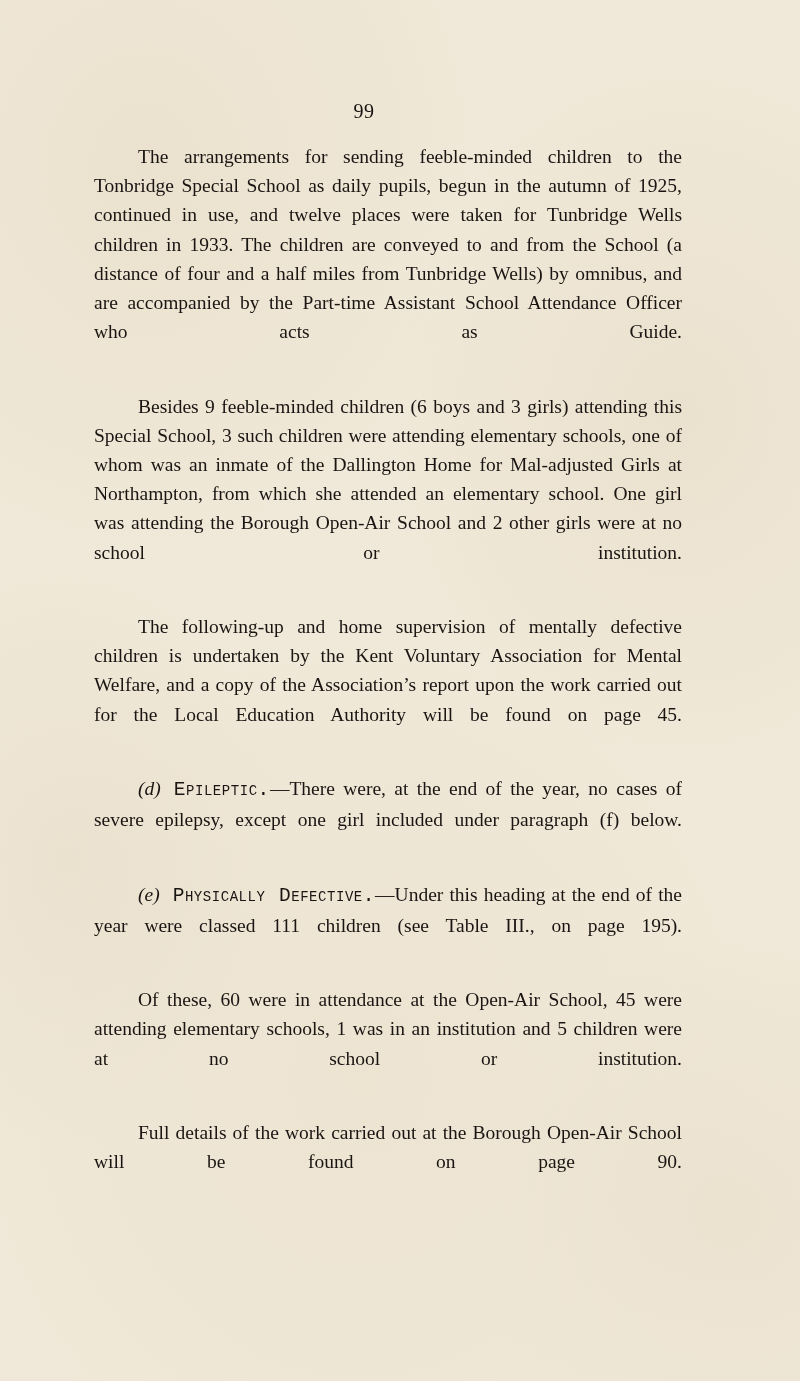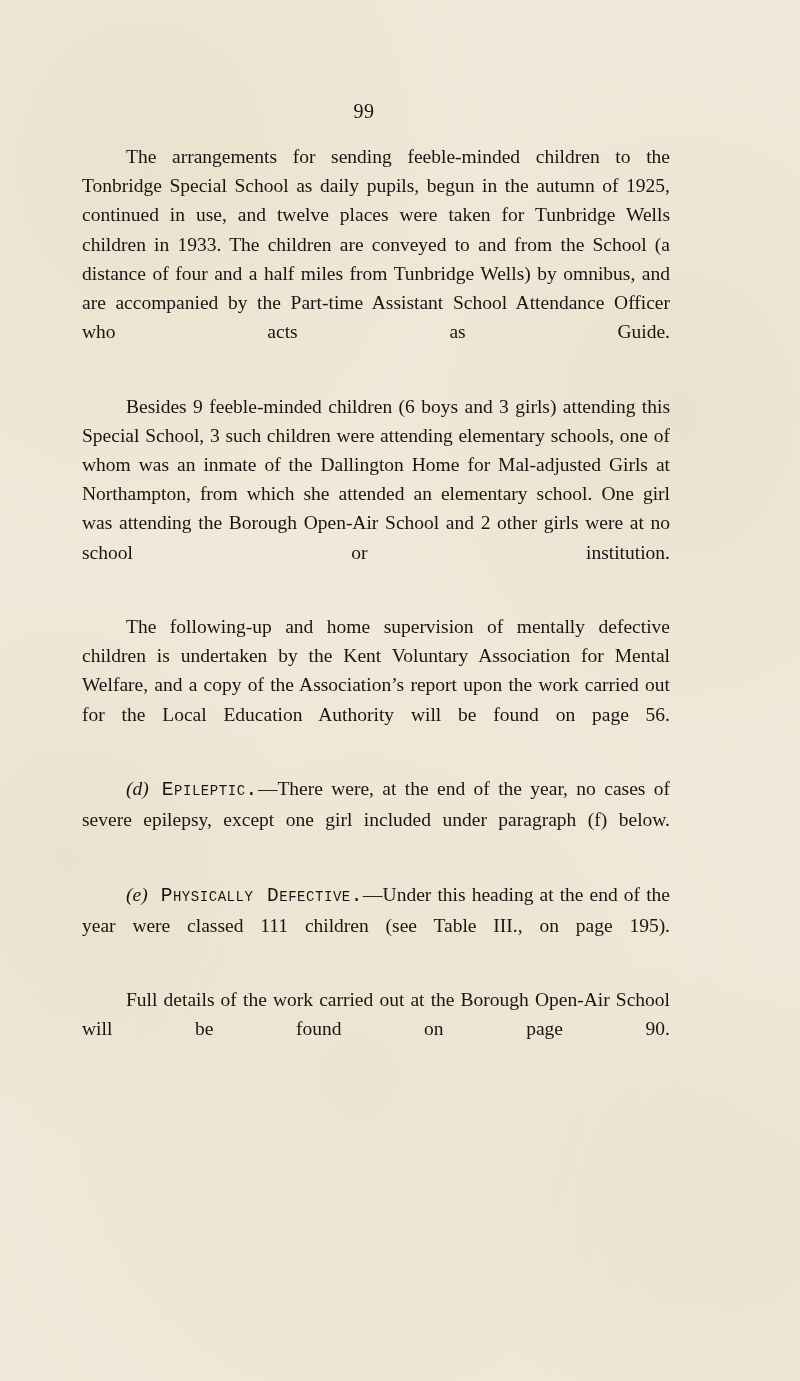--- a/index.html
+++ b/index.html
@@ -37,21 +37,21 @@
     top: 100px;
     left: 0;
     width: 728px;
     text-align: center;
     font-size: 20px;
     letter-spacing: .5px;
     color: #171310;
   }
   .body-text {
     position: absolute;
-    left: 82px;
+    left: 94px;
     top: 142px;
     width: 588px;
   }
   p.para {
     margin: 0 0 16px 0;
     text-indent: 44px;
     text-align: justify;
     font-size: 19.5px;
     line-height: 29.2px;
     word-spacing: .4px;
@@ -87,24 +87,25 @@
   <div class="paper-texture"></div>
 
   <div class="folio">99</div>
 
   <div class="body-text">
 
     <p class="para"><span>The arrangements for sending feeble-minded children to the Tonbridge Special School as daily pupils, begun in the autumn of 1925, continued in use, and twelve places were taken for Tunbridge Wells children in 1933. The children are conveyed to and from the School (a distance of four and a half miles from Tunbridge Wells) by omnibus, and are accompanied by the Part-time Assistant School Attendance Officer who acts as Guide.</span></p>
 
     <p class="para"><span>Besides 9 feeble-minded children (6 boys and 3 girls) attending this Special School, 3 such children were attending elementary schools, one of whom was an inmate of the Dallington Home for Mal-adjusted Girls at Northampton, from which she attended an elementary school. One girl was attending the Borough Open-Air School and 2 other girls were at no school or institution.</span></p>
 
-    <p class="para"><span>The following-up and home supervision of mentally defective children is undertaken by the Kent Voluntary Association for Mental Welfare, and a copy of the Association’s report upon the work carried out for the Local Education Authority will be found on page 56.</span></p>
+    <p class="para"><span>The following-up and home supervision of mentally defective children is undertaken by the Kent Voluntary Association for Mental Welfare, and a copy of the Association’s report upon the work carried out for the Local Education Authority will be found on page 45.</span></p>
 
     <p class="para"><span class="marker">(d)</span><span class="marker-gap"></span><span class="smallcaps">Epileptic.</span><span>—</span><span>There were, at the end of the year, no cases of severe epilepsy, except one girl included under paragraph (f) below.</span></p>
 
     <p class="para"><span class="marker">(e)</span><span class="marker-gap"></span><span class="smallcaps">Physically Defective.</span><span>—</span><span>Under this heading at the end of the year were classed 111 children (see Table III., on page 195).</span></p>
 
+    <p class="para"><span>Of these, 60 were in attendance at the Open-Air School, 45 were attending elementary schools, 1 was in an institution and 5 children were at no school or institution.</span></p>
 
     <p class="para"><span>Full details of the work carried out at the Borough Open-Air School will be found on page 90.</span></p>
 
 
   </div>
 </div>
 
 </body></html>

